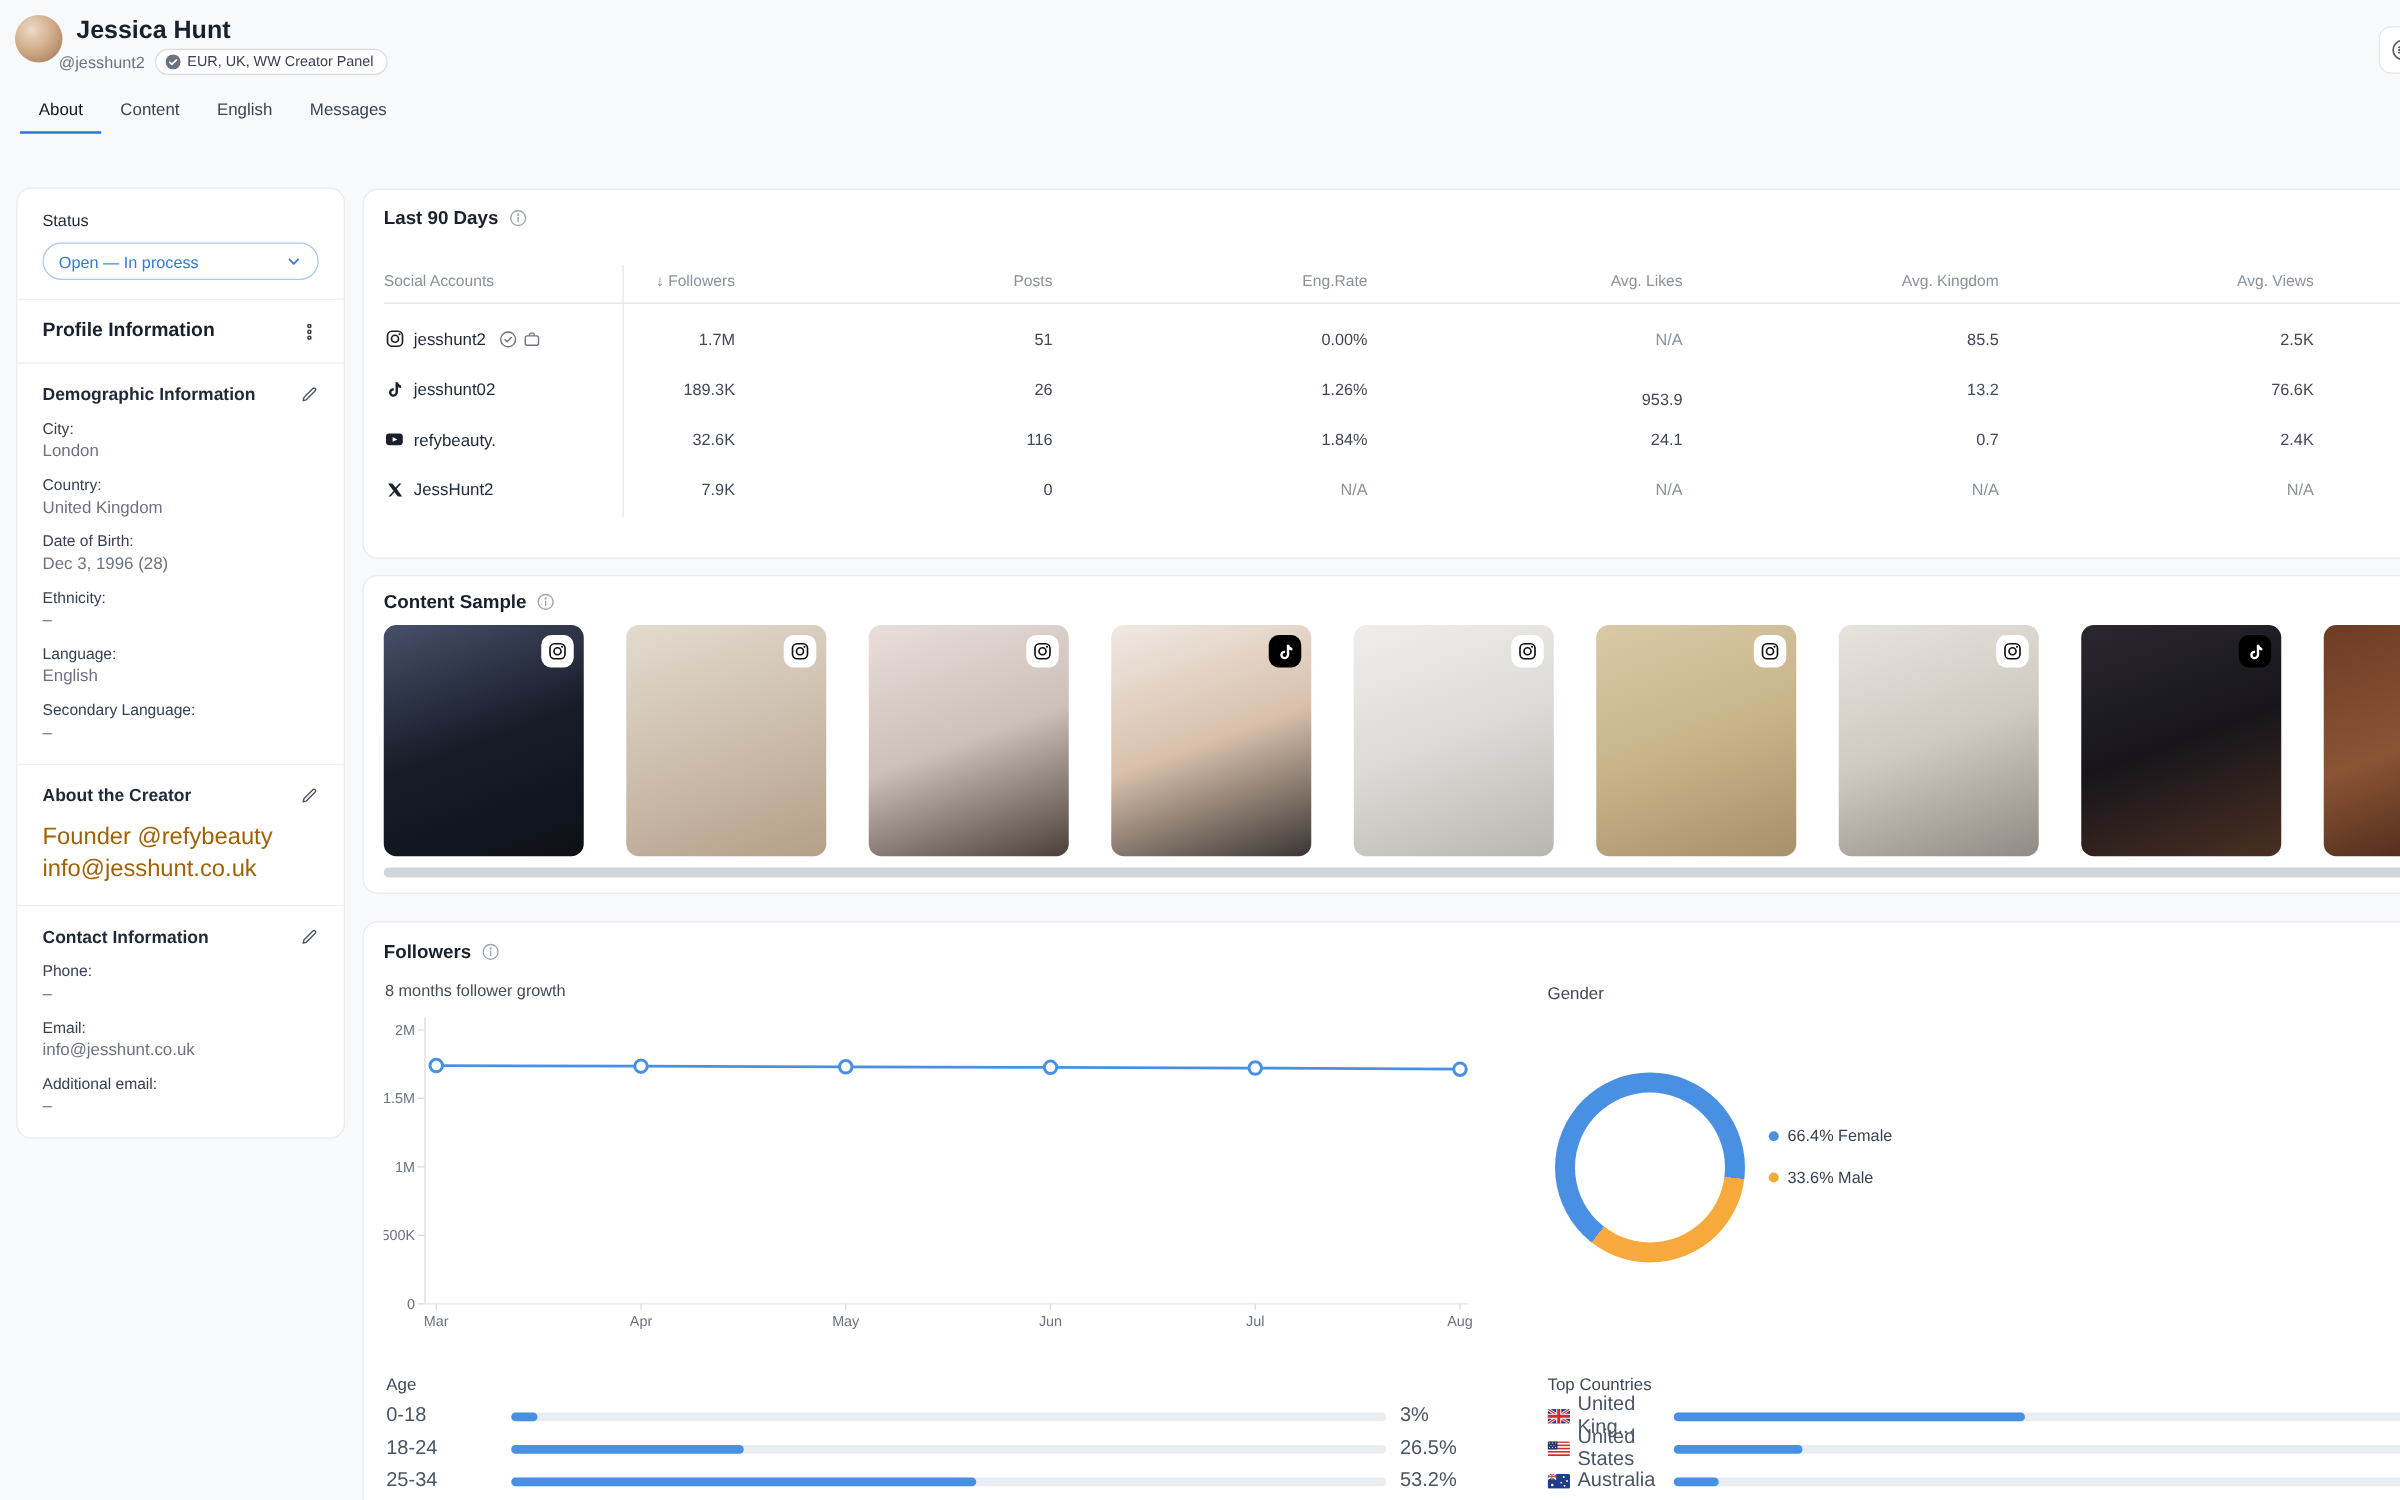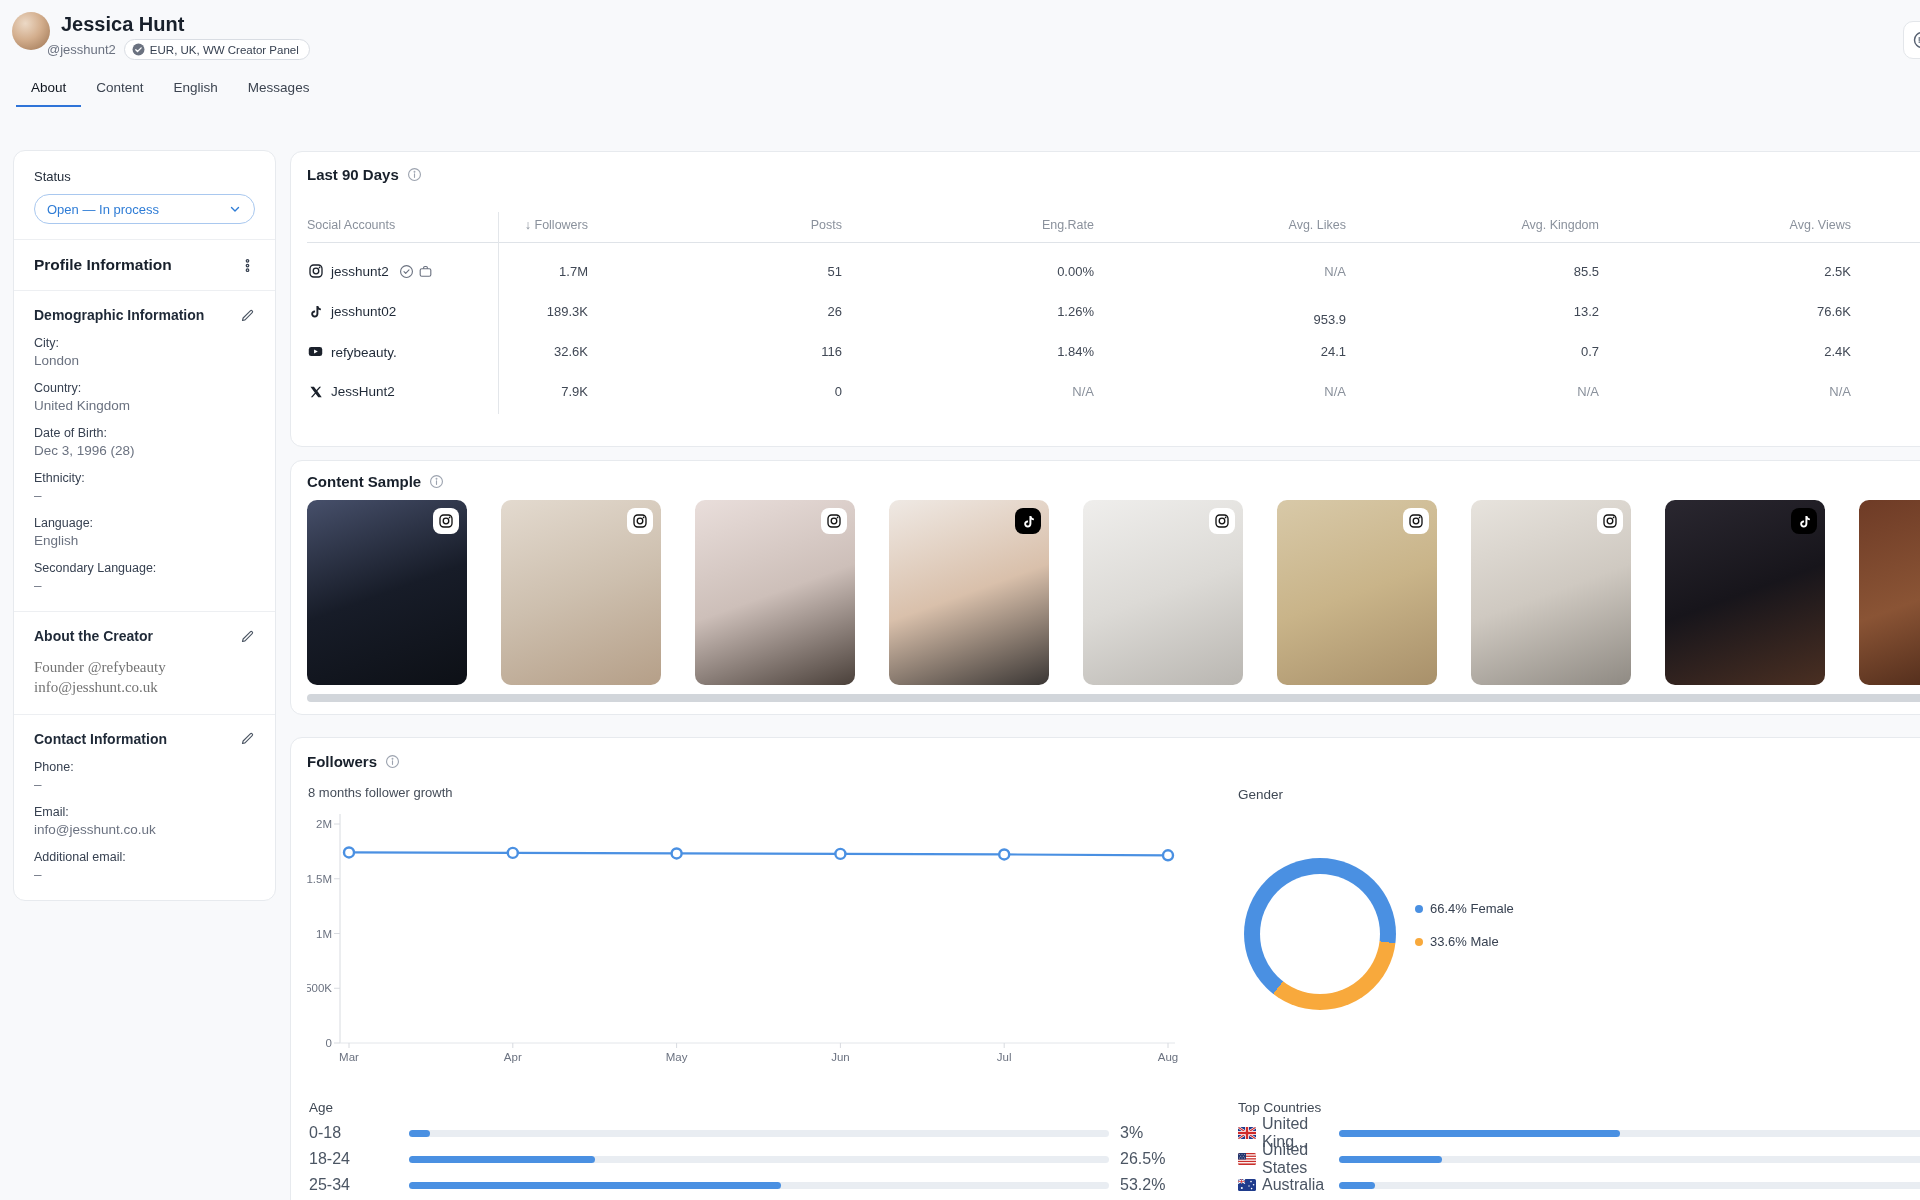--- a/index.html
+++ b/index.html
@@ -33,21 +33,21 @@
   .side-sec{border-top:1px solid #edeff2;padding:16px 20px;}
   .side-sec:first-child{border-top:none;padding:18px 20px 15px;}
   .side-title-row{display:flex;justify-content:space-between;align-items:center;}
   .side-title{font-size:15.5px;font-weight:600;color:#18202b;}
   .sec-head{display:flex;justify-content:space-between;align-items:center;margin-bottom:13px;}
   .sec-title{font-size:14px;font-weight:600;color:#1f2937;}
   .fld{margin-bottom:13px;}
   .fld:last-child{margin-bottom:2px;}
   .fld-l{font-size:12.5px;color:#374151;margin-bottom:3px;}
   .fld-v{font-size:13.5px;color:#6b7280;}
-  .about-line{font-size:15px;color:#737373;line-height:1.35;font-family:Liberation Serif, serif;}
+  .about-line{font-size:19px;color:#a16207;line-height:1.35;}
   .status-label{font-size:13px;font-weight:500;color:#1f2937;}
   .status-pill{margin-top:10px;height:30px;border:1px solid #a9c8ef;border-radius:15px;display:flex;
     align-items:center;justify-content:space-between;padding:0 12px;cursor:pointer;background:#fff;}
   .status-pill span{font-size:13px;color:#2e7cd6;}
   .icon-btn{cursor:pointer;display:inline-flex;color:#4b5563;}
 
   
   #card-last90{left:290px;top:151px;width:1760px;height:296px;padding:14px 16px;}
   .t-head{display:flex;align-items:center;margin-top:24px;height:36px;border-bottom:1px solid #dfe3e8;}
   .h-acct{width:191px;font-size:12.5px;color:#8a919c;}

